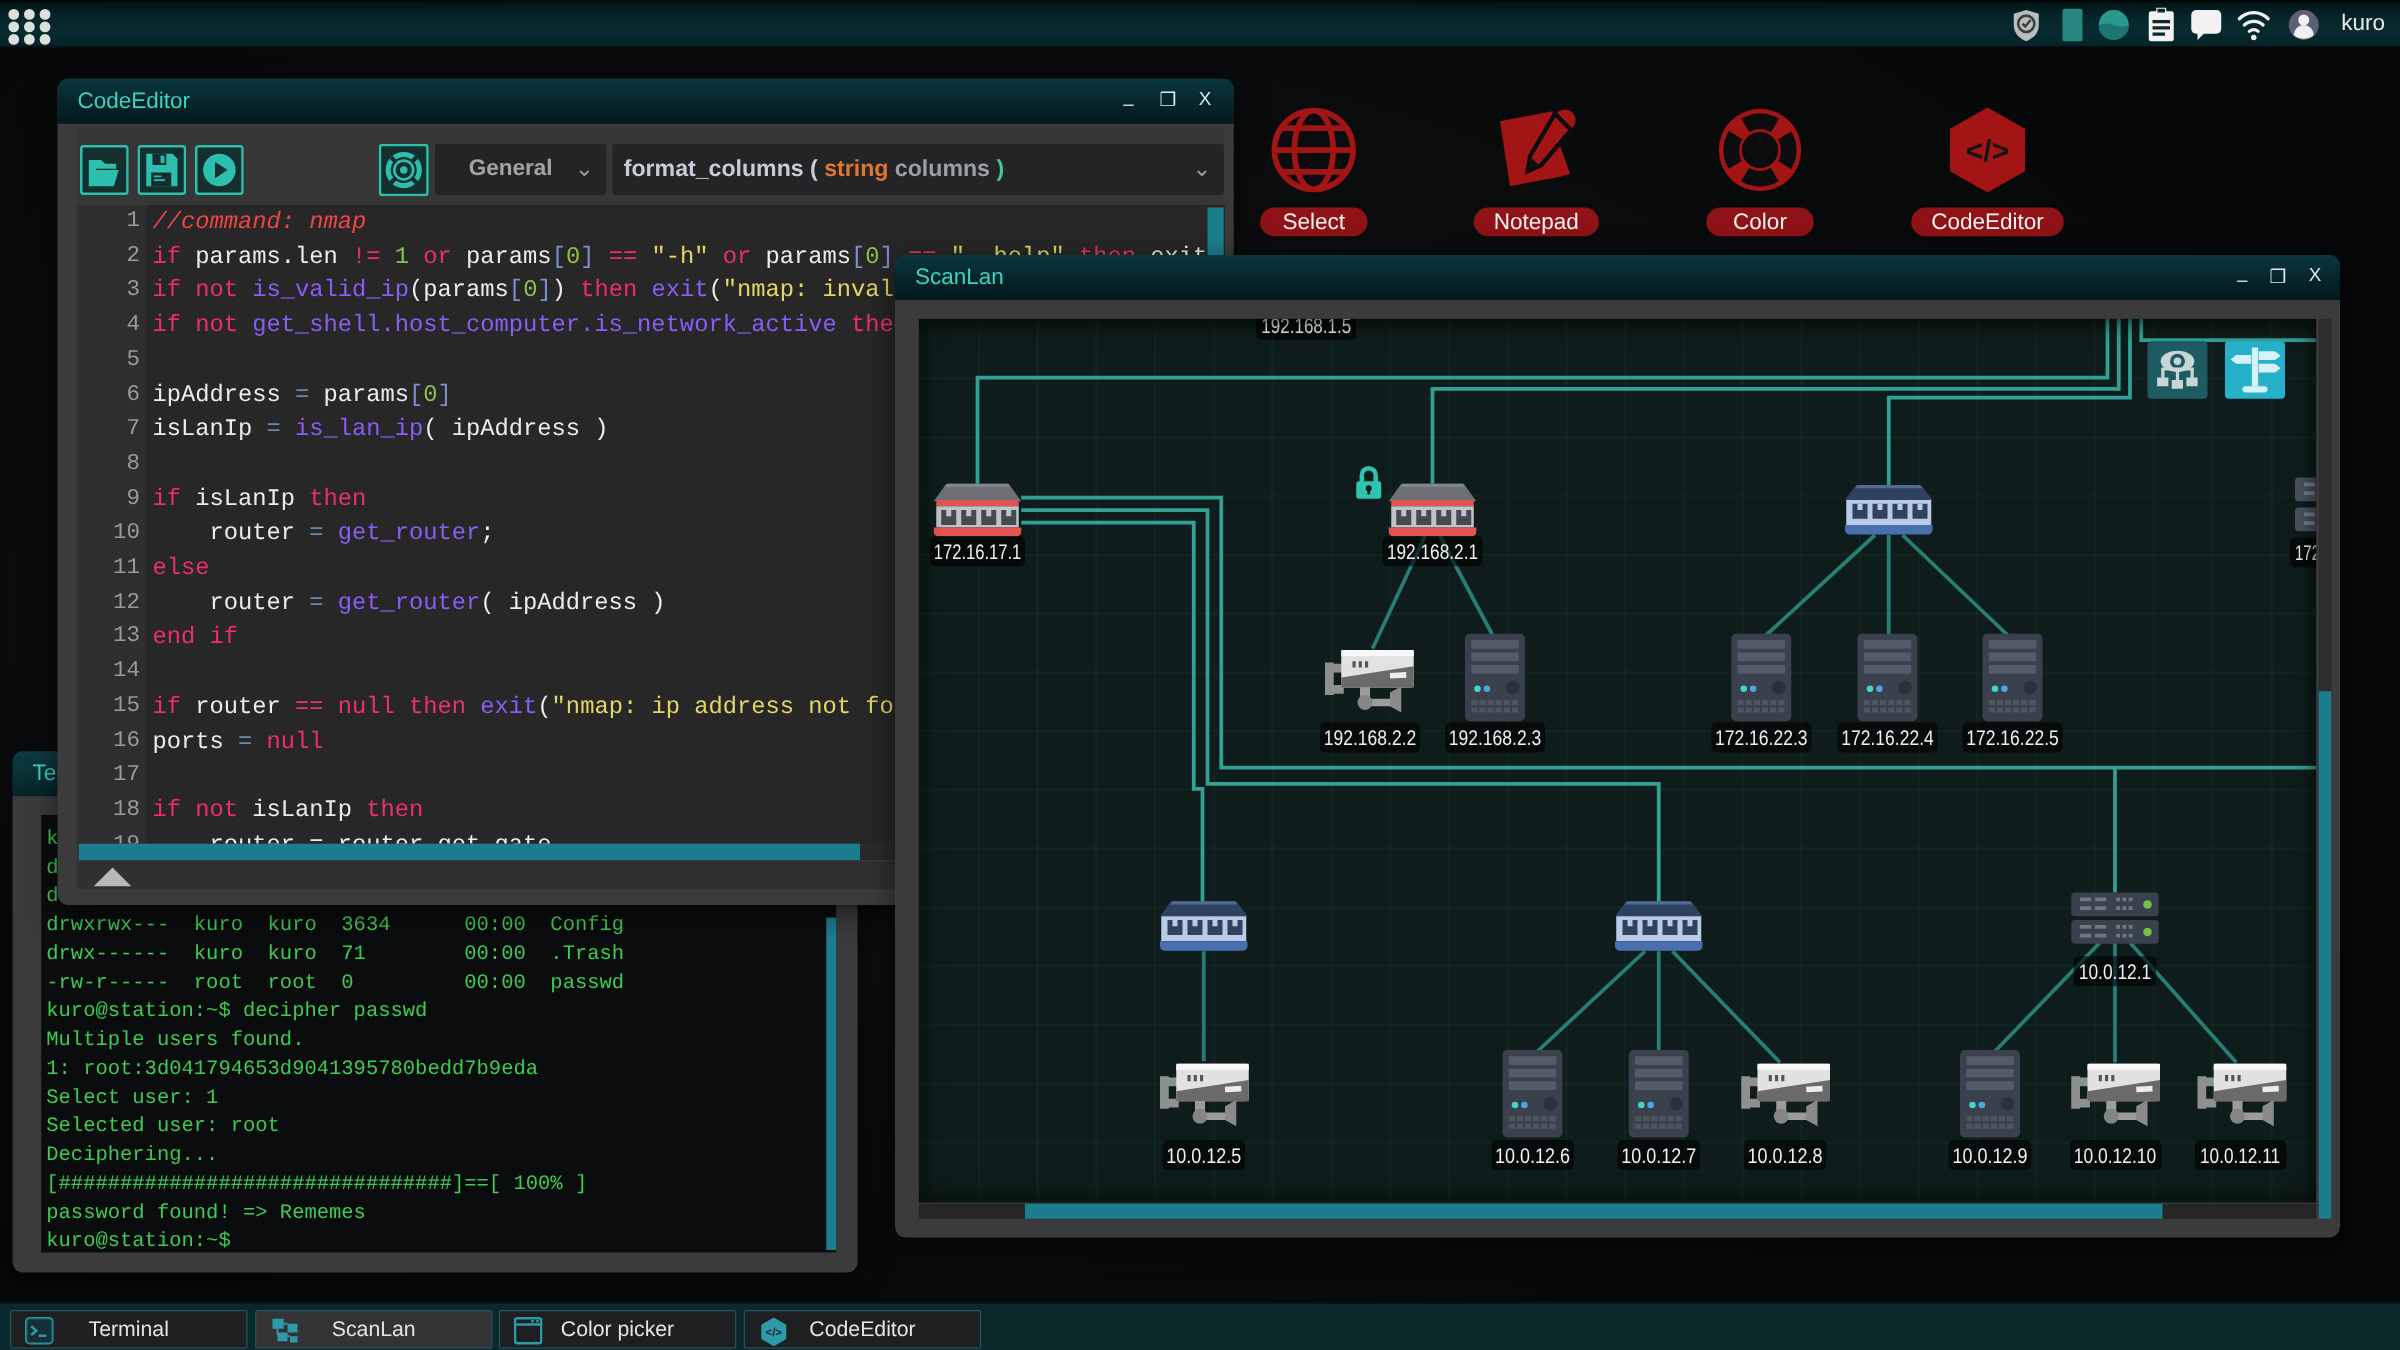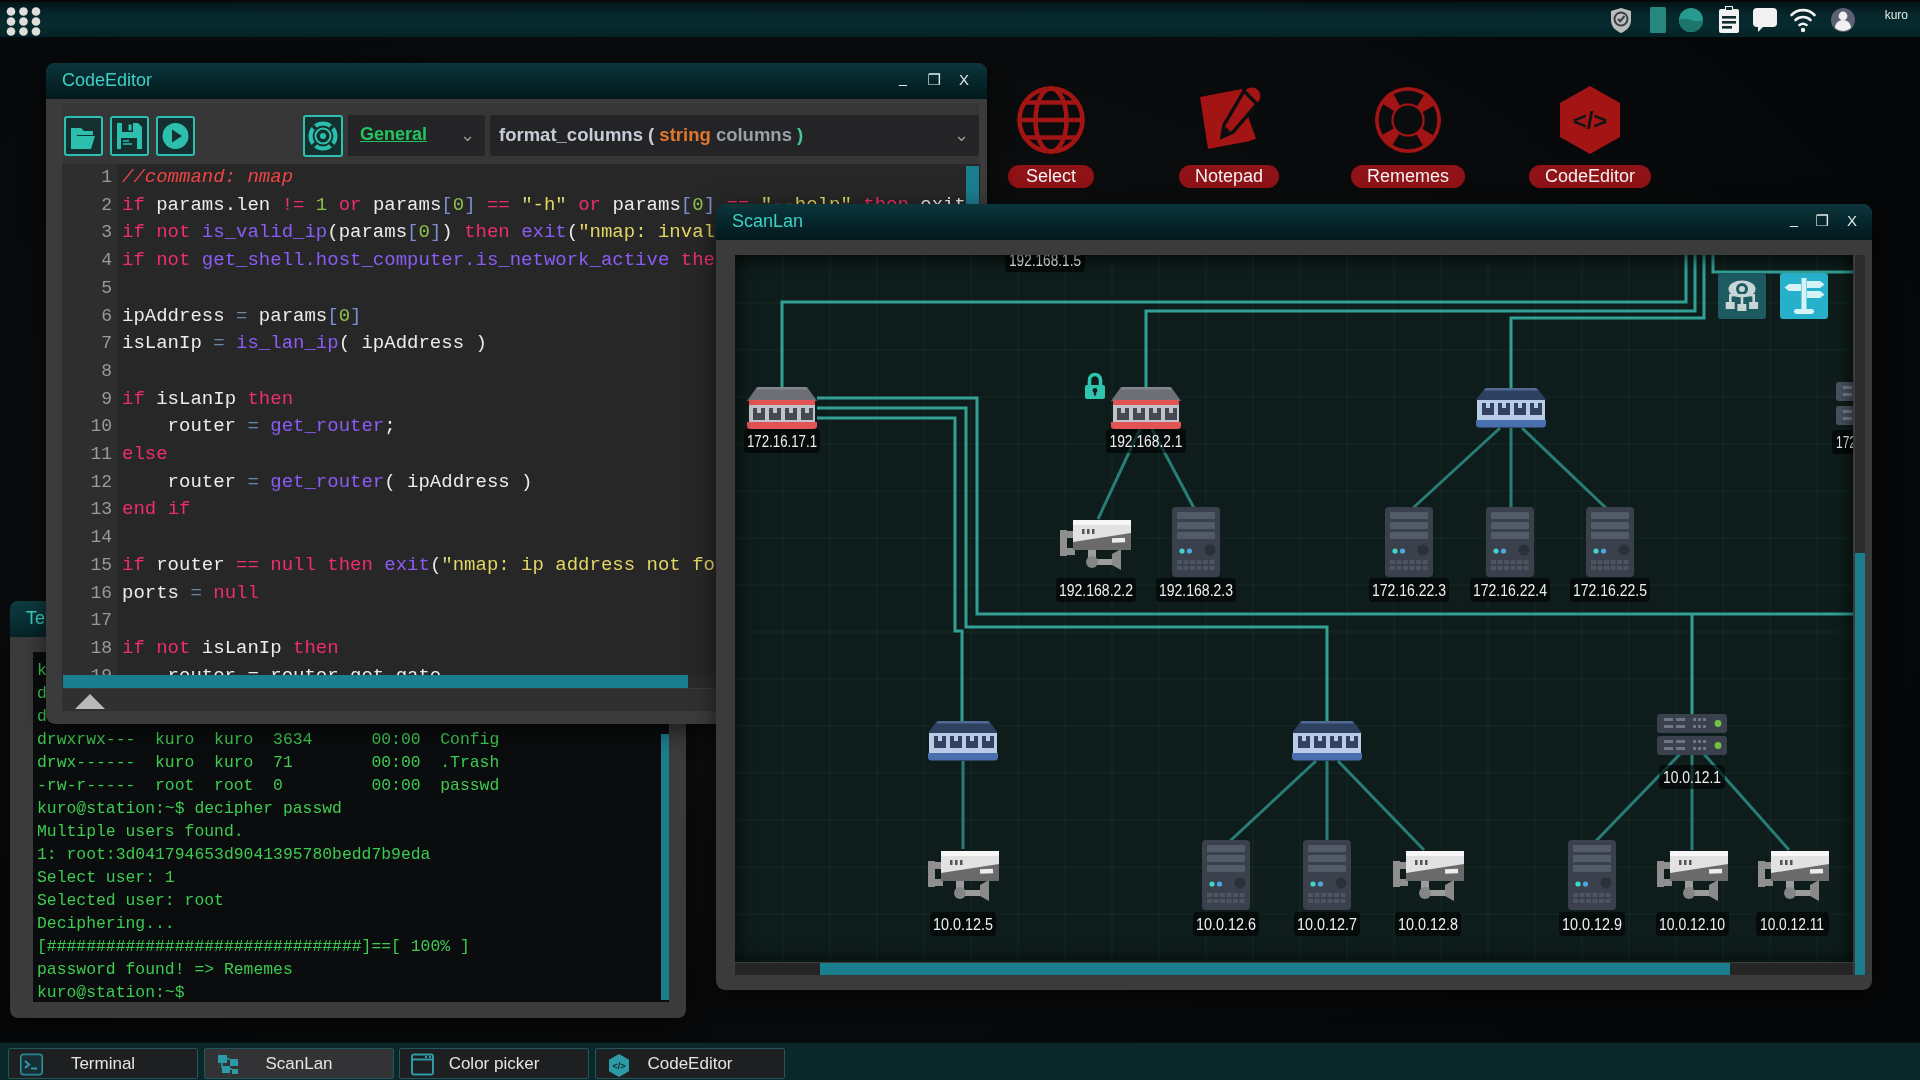--- a/index.html
+++ b/index.html
@@ -5,21 +5,21 @@
   * { margin:0; padding:0; box-sizing:border-box; }
   html,body { width:1920px; height:1080px; overflow:hidden; background:#0a0b0d; font-family:"Liberation Sans", sans-serif; }
   #desktop { position:absolute; inset:0; background:radial-gradient(ellipse 1200px 700px at 40% 45%, #101113 0%, #0a0b0c 60%, #060708 100%); }
 
   
   #topbar { position:absolute; left:0; top:2px; width:1920px; height:35px; z-index:50;
     background:linear-gradient(180deg,#031517 0%, #06282d 40%, #062a2e 70%, #052226 100%); }
   #topbar .clock { position:absolute; left:0; right:0; top:8px; text-align:center; color:#2fbdb4; font-size:18px; }
   #gridicon { position:absolute; top:3px; }
   .tray { position:absolute; top:4px; height:28px; }
-  #kuro { position:absolute; right:12px; top:6px; color:#e8eaea; font-size:12px; }
+  #kuro { position:absolute; right:12px; top:6px; color:#e8eaea; font-size:18px; }
 
   
   .dicon { position:absolute; width:160px; text-align:center; z-index:5; }
   .dicon .lbl { display:inline-block; margin-top:5px; background:#8e1216; color:#f2f2f2; font-size:18px;
      padding:0 16px; line-height:23px; border-radius:12px; }
 
   
   .win { position:absolute; background:#3b3b3b; border-radius:9px; box-shadow:0 6px 24px rgba(0,0,0,0.55); }
   .titlebar { position:absolute; left:0; right:0; top:0; height:36px; border-radius:9px 9px 0 0;
      background:linear-gradient(180deg,#0b363c 0%, #05252a 55%, #03181b 100%); }
@@ -122,21 +122,21 @@
     </g>
   </svg>
   <br><span class="lbl" style="min-width:86px;">Notepad</span>
 </div>
 <div class="dicon" style="left:1328px; top:84px;">
   <svg width="72" height="72" viewBox="0 0 72 72">
     <circle cx="36" cy="36" r="33" fill="#a31414"></circle>
     <circle cx="36" cy="36" r="14.5" fill="#0b0c0e"></circle>
     <circle cx="36" cy="36" r="23" fill="none" stroke="#0b0c0e" stroke-width="12.5" stroke-dasharray="25.00 11.13" stroke-dashoffset="12.50"></circle>
   </svg>
-  <br><span class="lbl" style="min-width:86px;">Rememes</span>
+  <br><span class="lbl" style="min-width:86px;">Color</span>
 </div>
 <div class="dicon" style="left:1510px; top:84px;">
   <svg width="72" height="72" viewBox="0 0 72 72">
     <path d="M36 2 L66 19 V53 L36 70 L6 53 V19 Z" fill="#a31414"></path>
     <text x="36" y="45" font-family="Liberation Sans" font-weight="bold" font-size="24" fill="#131416" text-anchor="middle">&lt;/&gt;</text>
   </svg>
   <br><span class="lbl" style="min-width:94px;">CodeEditor</span>
 </div>
 
 <div style="position:absolute; left:10px; top:601px; width:150px; height:40px; z-index:10;
@@ -194,21 +194,21 @@
     <circle cx="20" cy="21" r="14.5" fill="#2dbfae"></circle>
     <circle cx="20" cy="21" r="6.5" fill="#152e2e"></circle>
     <circle cx="20" cy="21" r="3" fill="#2dbfae"></circle>
     <circle cx="20" cy="21" r="9.5" fill="none" stroke="#152e2e" stroke-width="1.8"></circle>
     <g stroke="#152e2e" stroke-width="3.4">
       <path d="M20 6.5 V12 M20 30 V35.5 M5.5 21 H11 M29 21 H34.5" transform="rotate(45 20 21)"></path>
     </g>
   </svg>
 
   <div style="position:absolute; left:302px; top:52px; width:137px; height:41px; background:#242426; border-radius:3px;">
-    <span style="position:absolute; left:12px; top:9px; font-size:18px; font-weight:bold; color:#22c55e;text-decoration:underline;">General</span>
+    <span style="position:absolute; left:27px; top:9px; font-size:18px; font-weight:bold; color:#a3a3a3;">General</span>
     <span style="position:absolute; right:10px; top:9px; color:#9a9a9a; font-size:18px;">⌄</span>
   </div>
 
   <div style="position:absolute; left:444px; top:52px; width:489px; height:41px; background:#242426; border-radius:3px; overflow:hidden;padding-left:24px;">
     <span style="position:absolute; left:9px; top:9px; font-size:18.5px; font-weight:bold; white-space:pre;"><span style="color:#c7cdd8;">format_columns ( </span><span style="color:#e0762f;">string</span><span style="color:#9aa0a8;"> columns </span><span style="color:#45c795;">)</span></span>
     <span style="position:absolute; right:10px; top:9px; color:#9a9a9a; font-size:18px;">⌄</span>
   </div>
 
   <div style="position:absolute; left:16px; top:101px; width:918px; height:511px; background:#272727; overflow:hidden;">
     <div style="position:absolute; left:0; top:0; width:55px; height:511px; background:#2e2e2e;"></div>

